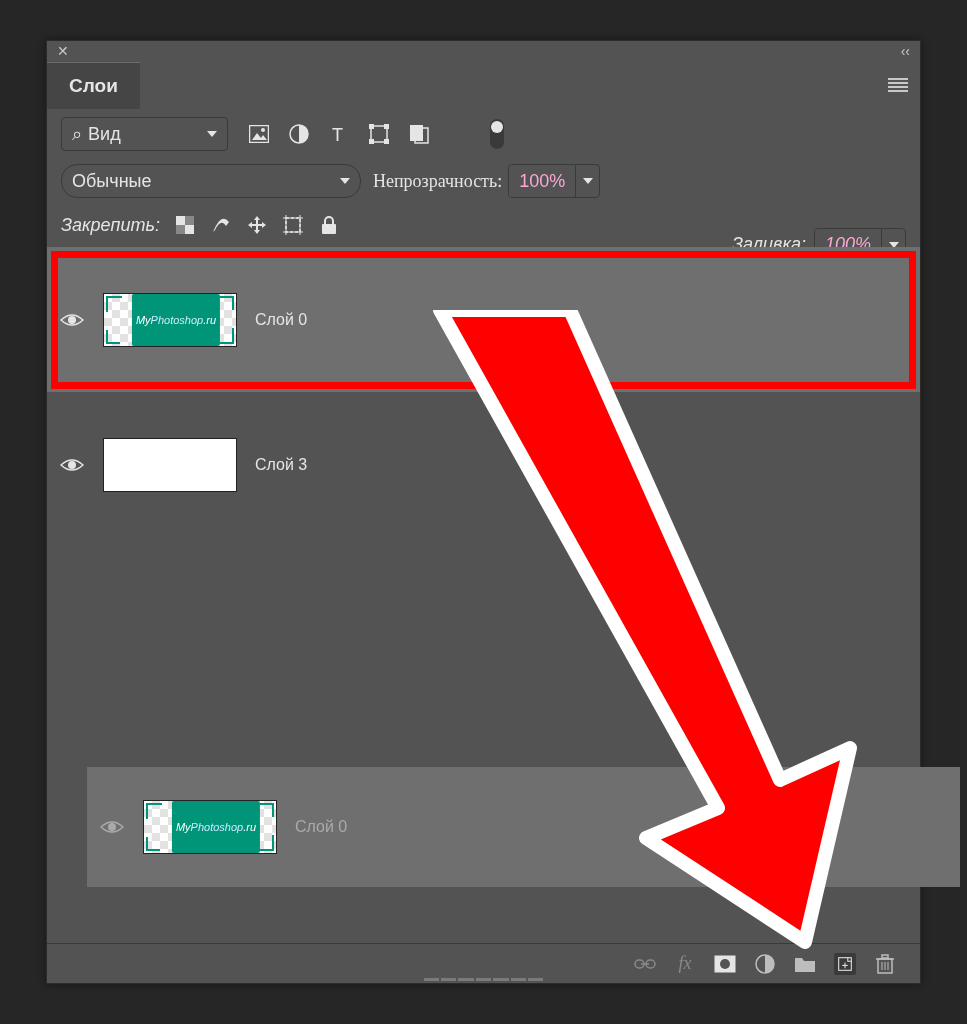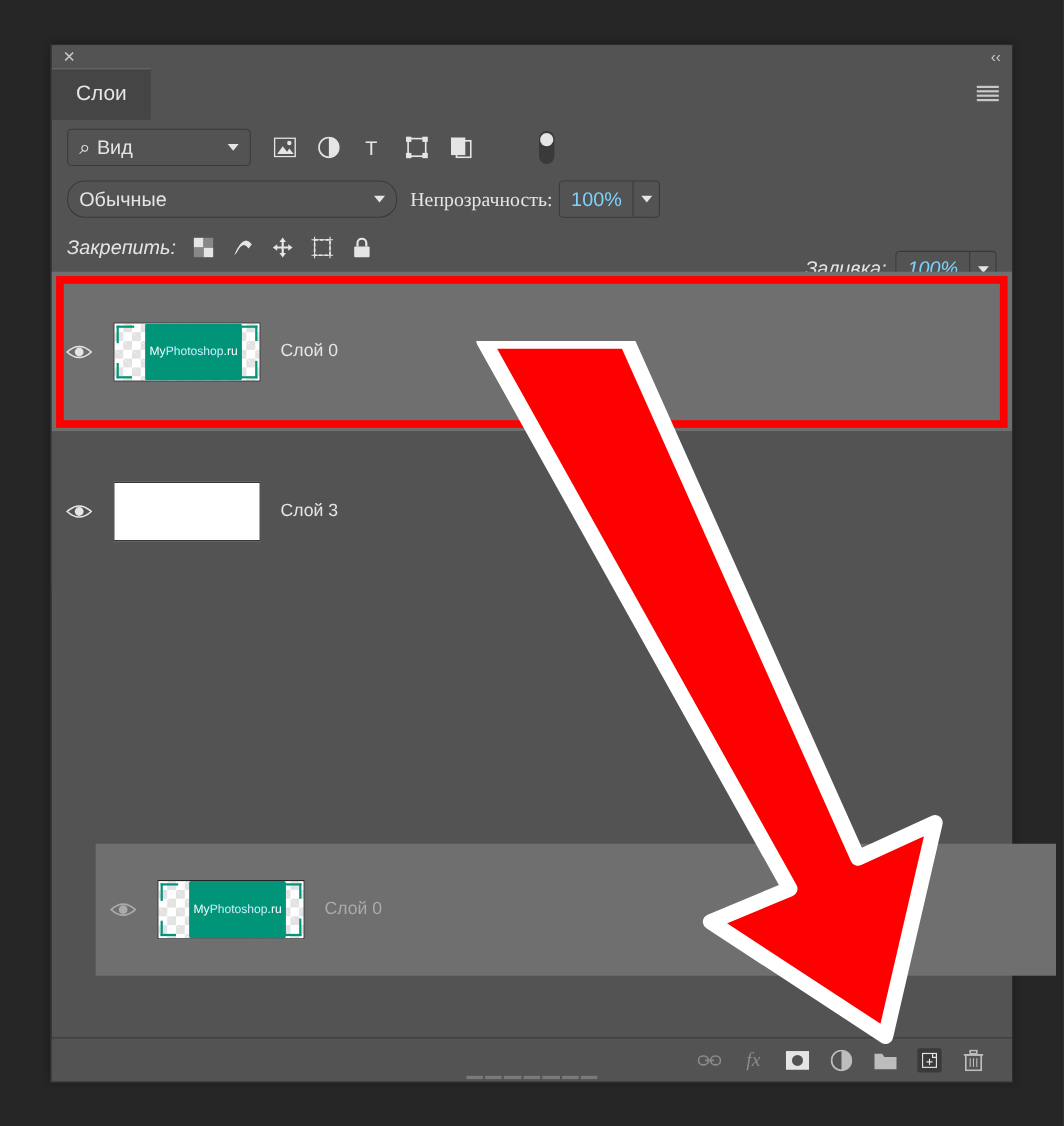--- a/index.html
+++ b/index.html
@@ -34,21 +34,21 @@
     display: flex;
     align-items: center;
     justify-content: space-between;
     height: 48px;
     padding-right: 12px;
   }
   .tab {
     background: #454545;
     color: #e5e5e5;
     font-size: 19px;
-    font-weight: normal;
+    font-weight: bold;
     padding: 12px 22px;
     border-top: 1px solid #6a6a6a;
   }
   .menu-icon {
     width: 20px;
     height: 14px;
     display: flex;
     flex-direction: column;
     justify-content: space-between;
   }
@@ -105,21 +105,21 @@
     background: #535353;
   }
   .label { margin-left: 6px; font-family: Liberation Serif, serif; }
   .pct-box {
     display: flex;
     border: 1px solid #3a3a3a;
     border-radius: 4px;
     height: 34px;
     overflow: hidden;
   }
-  .pct-box .val { padding: 0 10px; display: flex; align-items: center; background: #535353; color: #7dd3fc; }
+  .pct-box .val { padding: 0 10px; display: flex; align-items: center; background: #535353; color: #f9a8d4; }
   .pct-box .dd { width: 24px; display: flex; align-items: center; justify-content: center; border-left: 1px solid #3a3a3a; }
   
   .opt-row3 {
     display: flex;
     align-items: center;
     justify-content: space-between;
     height: 44px;
     padding: 0 14px;
     color: #e5e5e5;
     font-size: 18px;
@@ -166,21 +166,21 @@
   .thumb.smart::before, .thumb.smart::after {
     content: ""; position: absolute; width: 14px; height: 14px;
     border: 2px solid #009478;
   }
   .thumb.smart::before { top: 2px; left: 2px; border-right: none; border-bottom: none; }
   .thumb.smart::after  { bottom: 2px; right: 2px; border-left: none; border-top: none; }
   .thumb.smart .c1 { position: absolute; top: 2px; right: 2px; width: 14px; height: 14px; border-top: 2px solid #009478; border-right: 2px solid #009478; }
   .thumb.smart .c2 { position: absolute; bottom: 2px; left: 2px; width: 14px; height: 14px; border-bottom: 2px solid #009478; border-left: 2px solid #009478; }
   .thumb .label {
     position: absolute; top: 50%; left: 50%; transform: translate(-50%,-50%);
-    background: #009478; color: #fff; font-size: 11px; 
+    background: #009478; color: #fff; font-size: 11px; font-style: italic;
     padding: 20px 4px; border-radius: 2px; white-space: nowrap;
     font-family: Georgia, serif;
   }
   .thumb .label span.my { color: #fff; }
   .thumb .label span.ps { color: #c8ecff; }
   .thumb .label span.ru { color: #fff; }
   .layer-name {
     color: #e5e5e5;
     font-size: 16px;
     margin-left: 18px;

